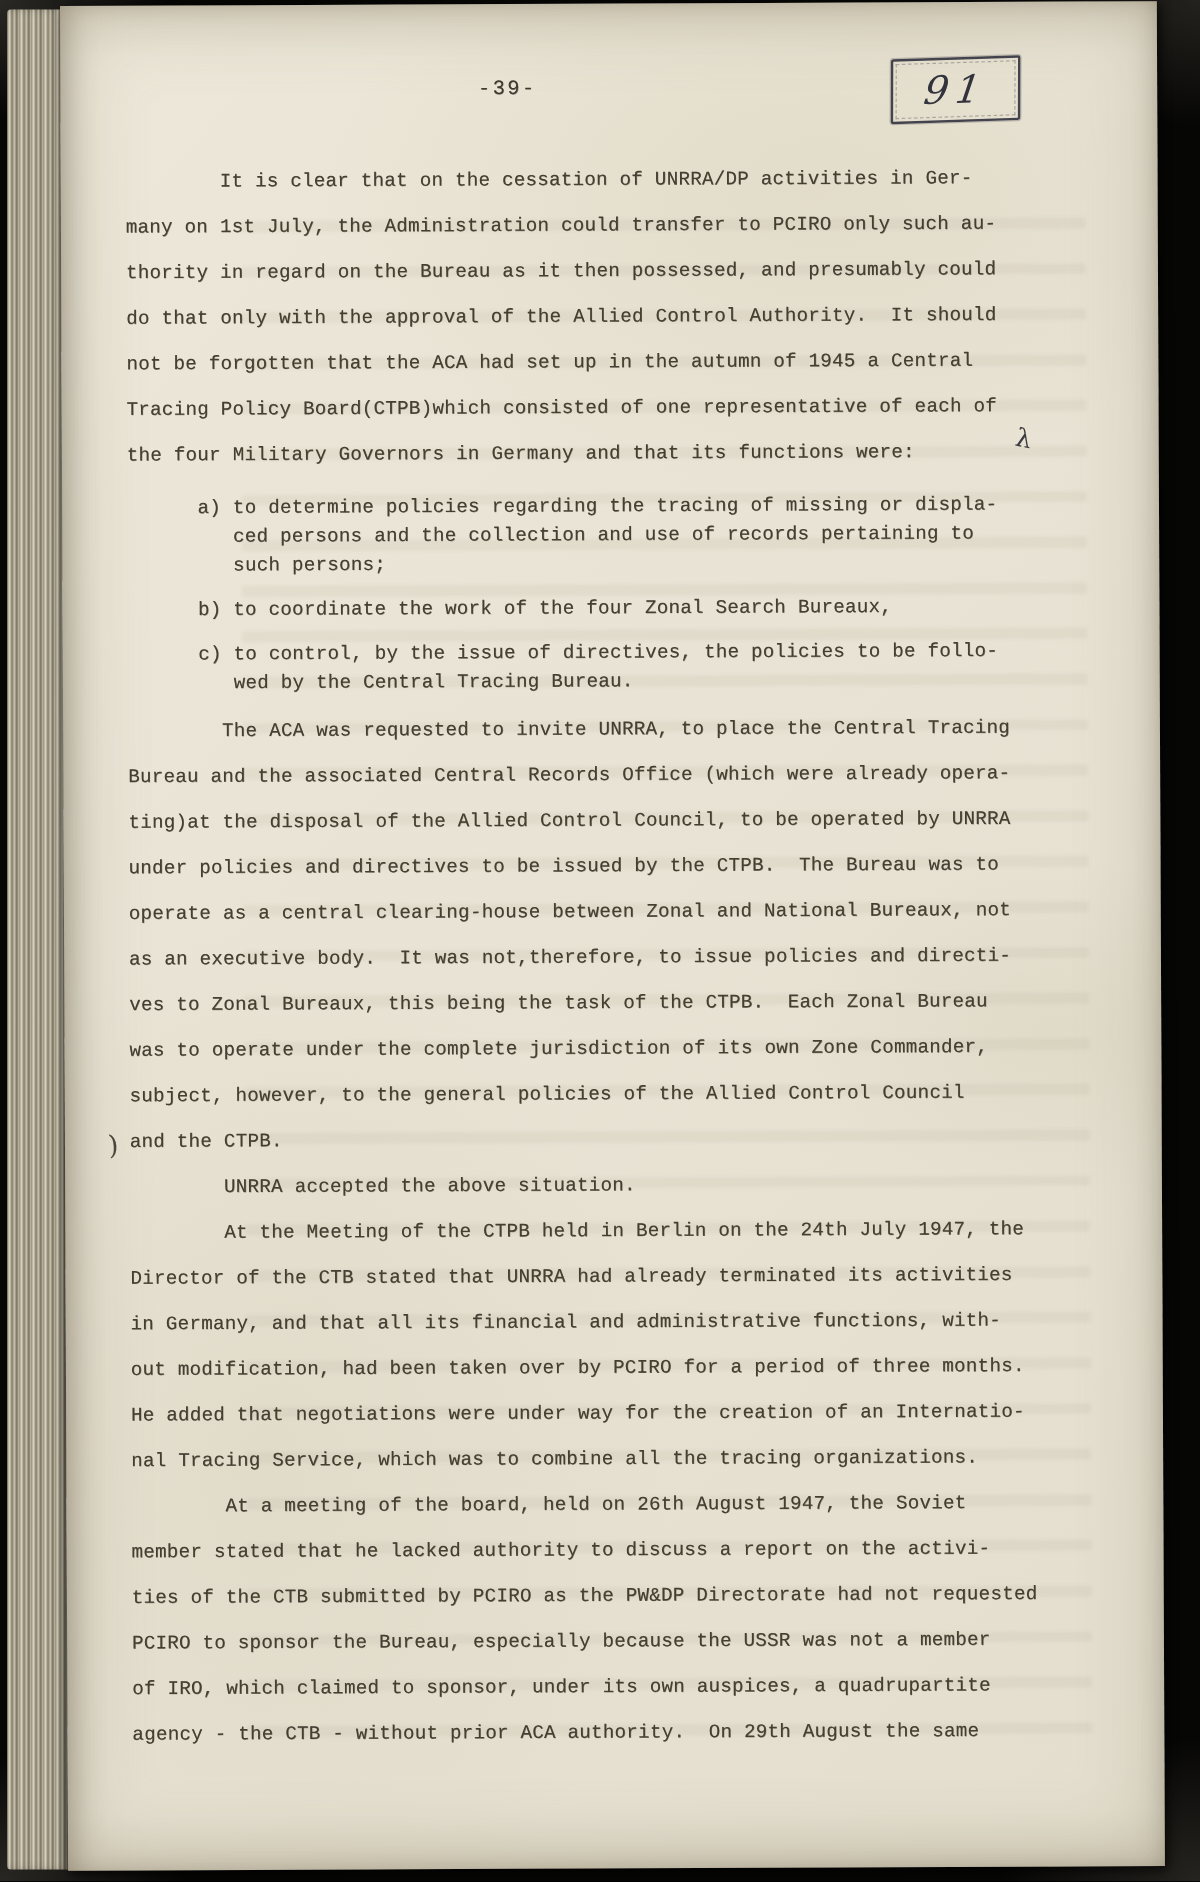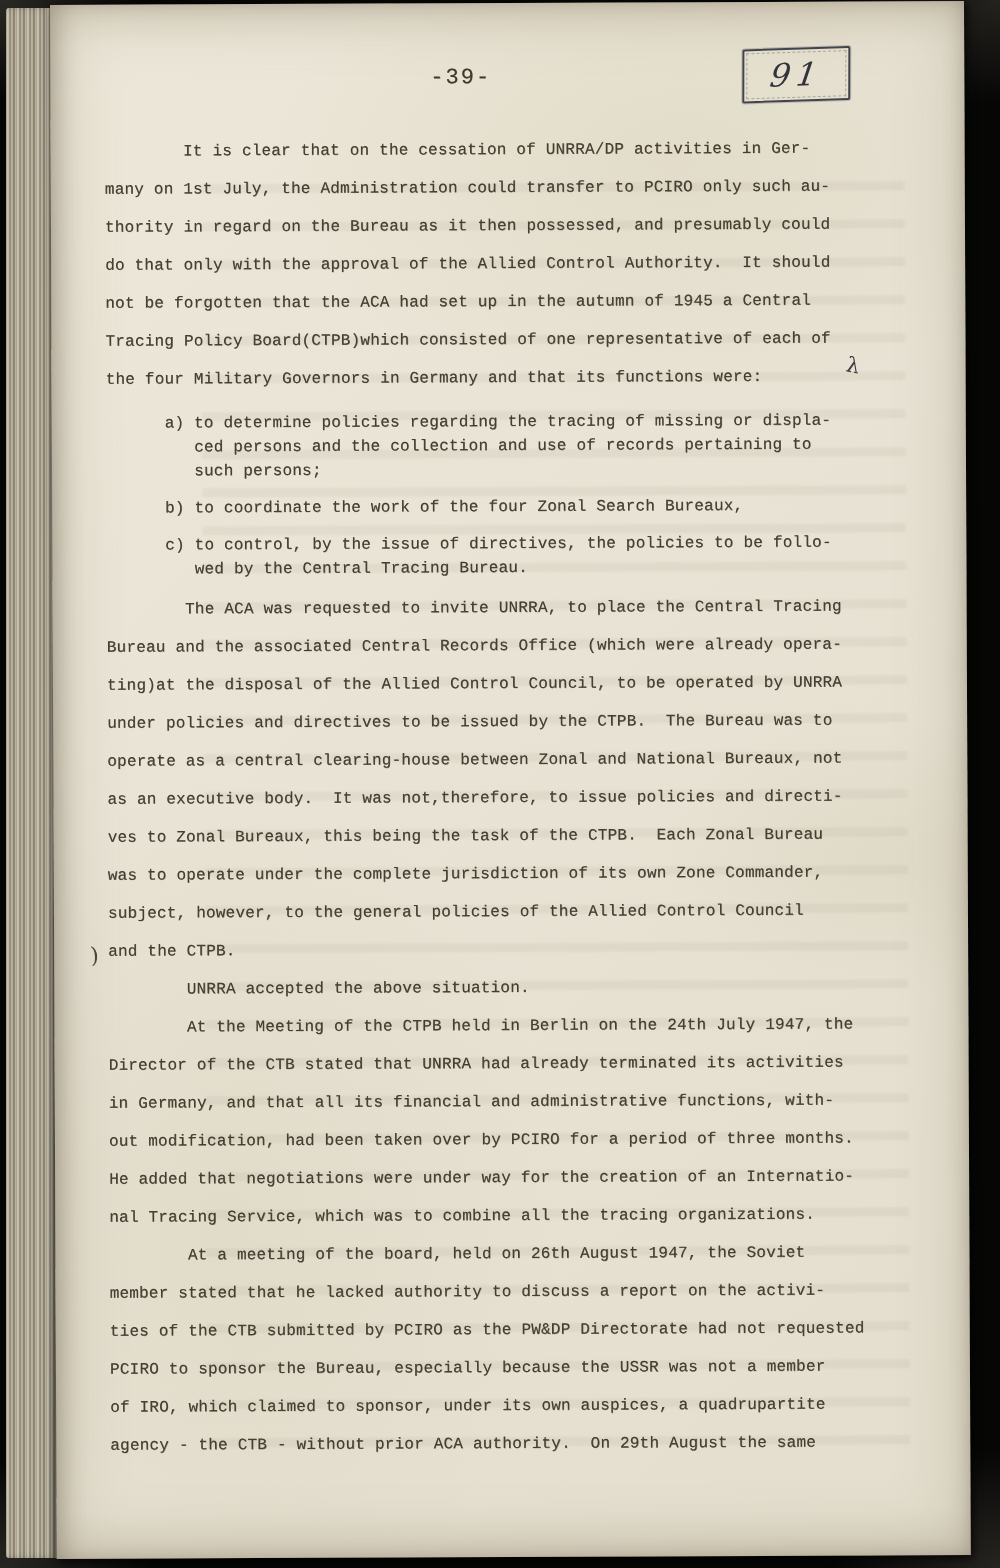--- a/index.html
+++ b/index.html
@@ -67,25 +67,24 @@
     left: 150px; right: 60px; top: 180px; bottom: 90px;
     background: repeating-linear-gradient(180deg,
       rgba(125,113,96,0.075) 0px, rgba(125,113,96,0.075) 9px,
       transparent 9px, transparent 38px);
     filter: blur(1.2px);
     pointer-events: none;
   }
   .pagenum {
     position: absolute;
     left: 348px; top: 62px;
-    font-size: 22px;
+    font-size: 17px;
     letter-spacing: 2px;
     color: #3f3a2f;
     text-shadow: 0.3px 0.3px 0.5px rgba(63,58,47,0.55);
-    margin-left: 32px;
   }
   .stamp-box {
     position: absolute;
     left: 692px; top: 46px;
     width: 104px; height: 50px;
     border: 2.5px solid #43434d;
     border-radius: 2px;
     transform: rotate(-1.6deg) skewX(-2deg);
     display: flex; align-items: center; justify-content: center;
     box-shadow: 0 0 0 1px rgba(67,67,77,0.25);

